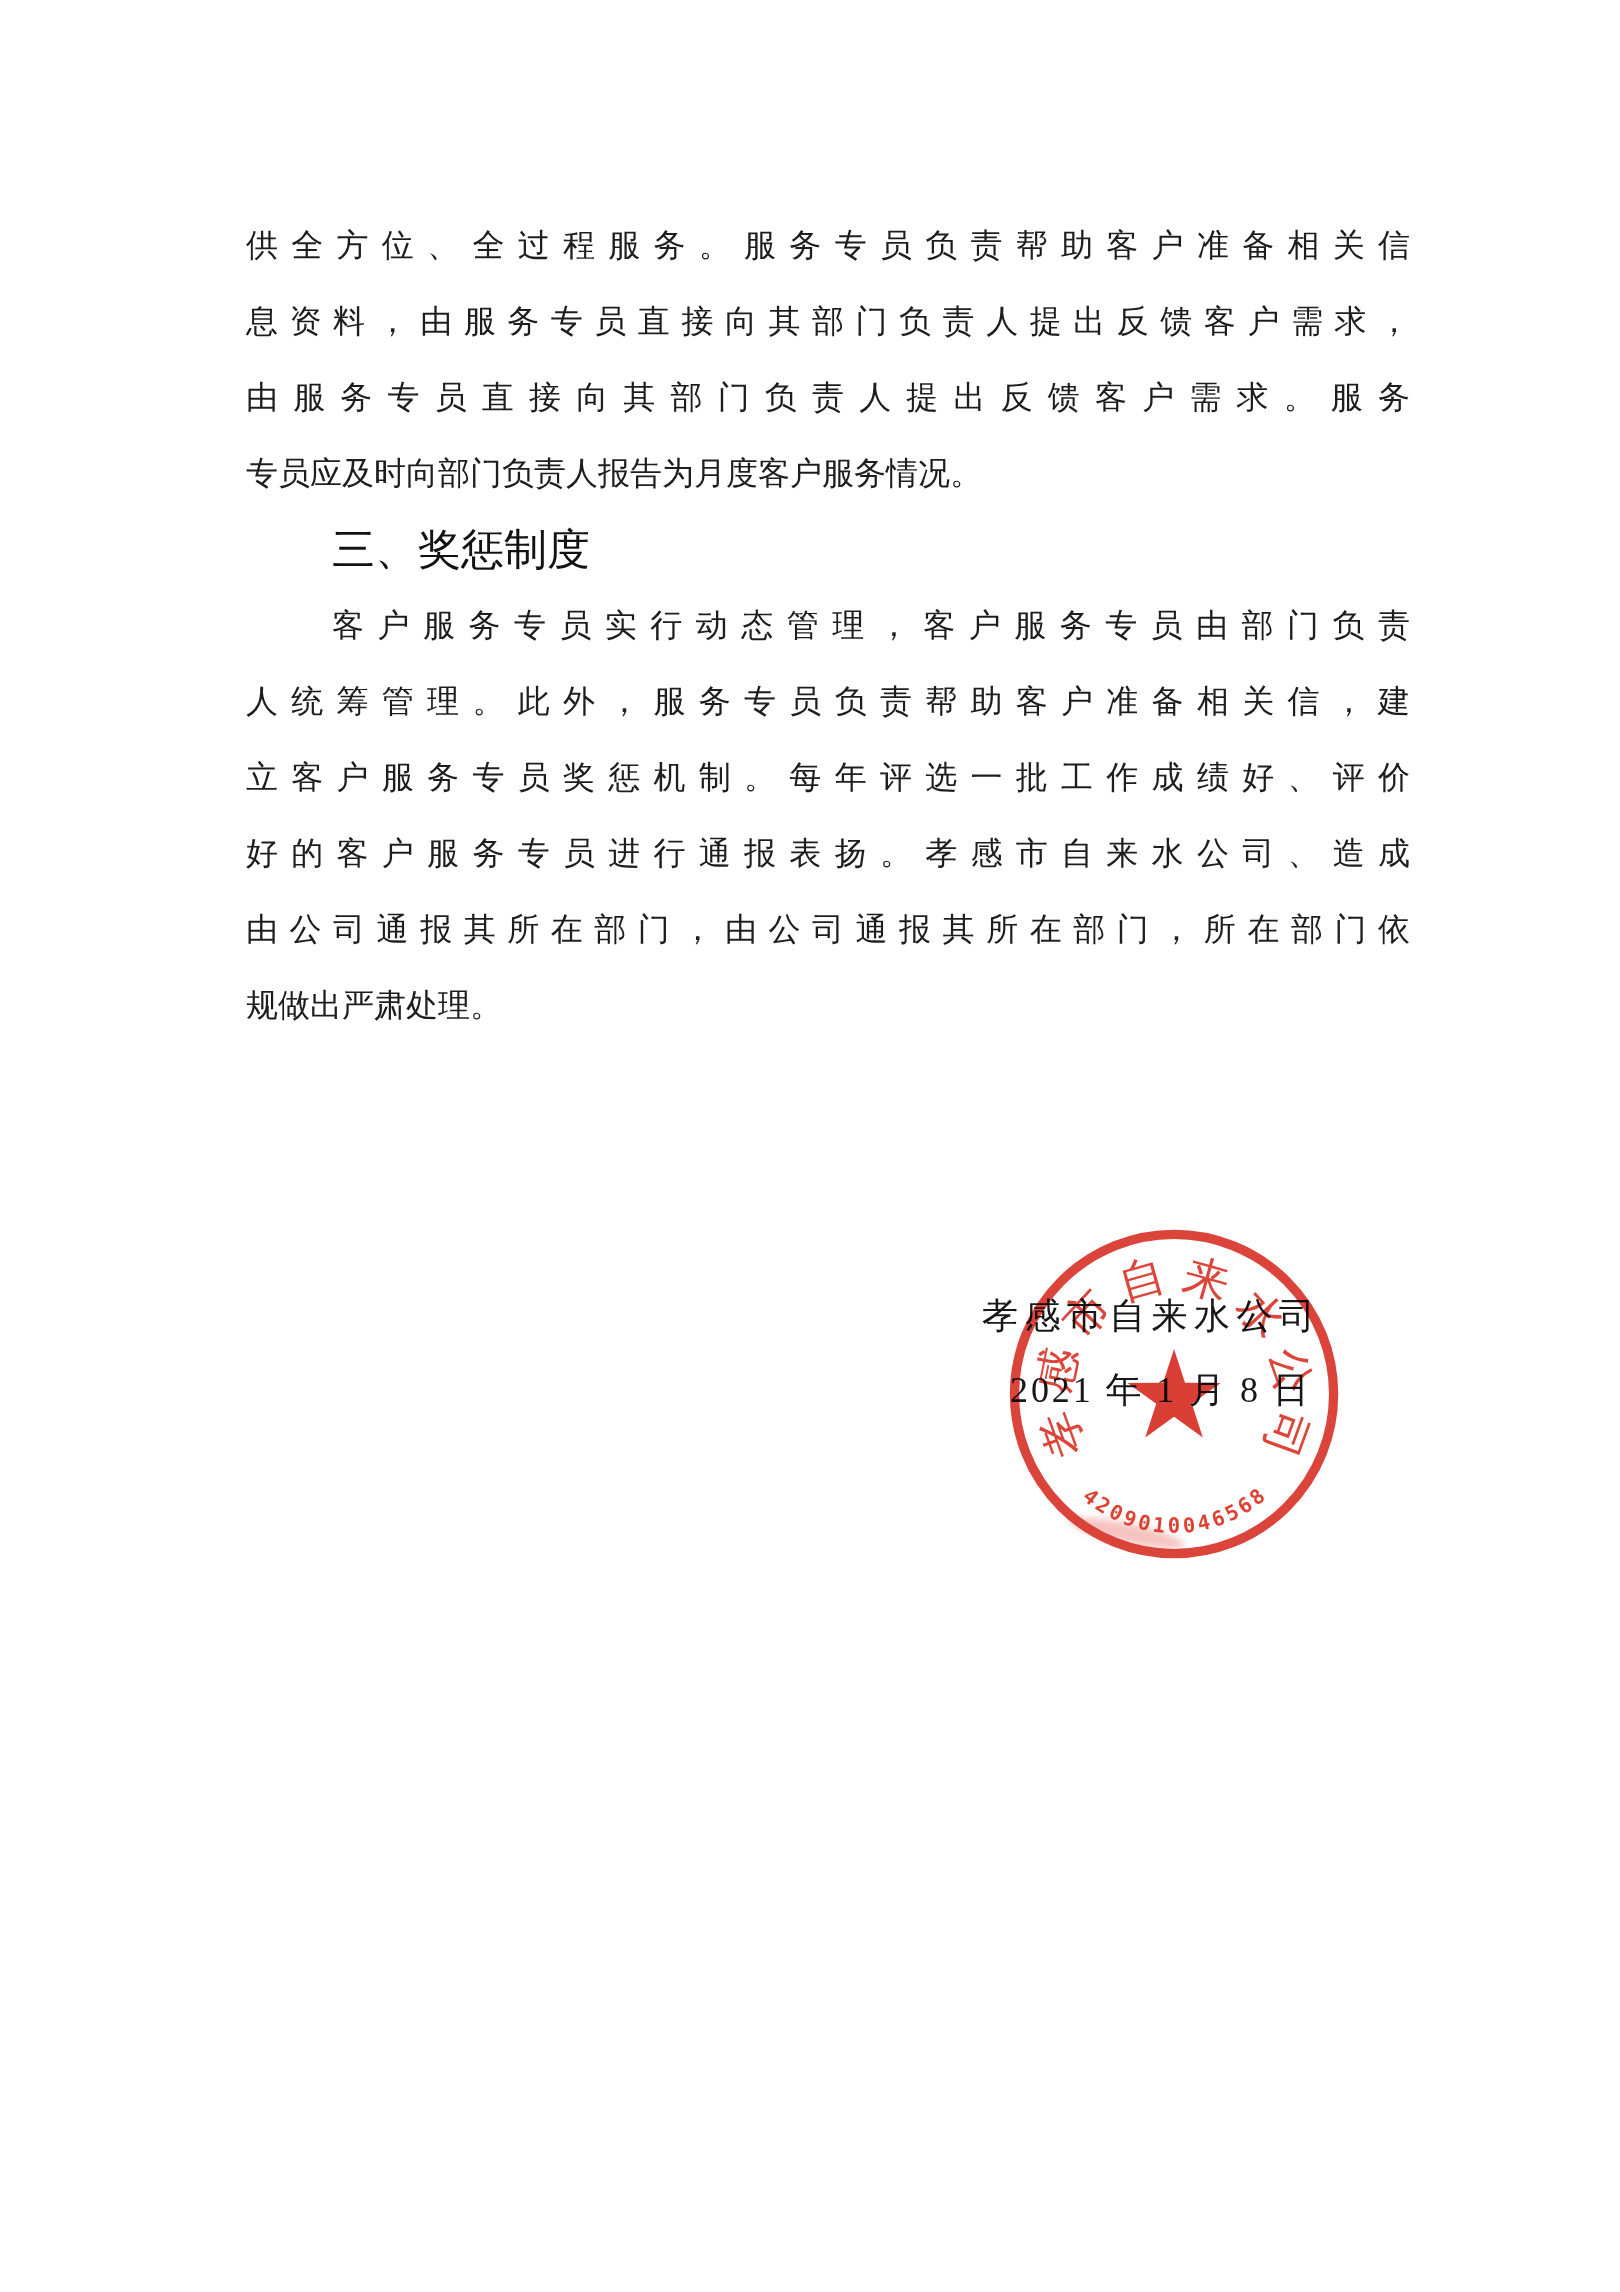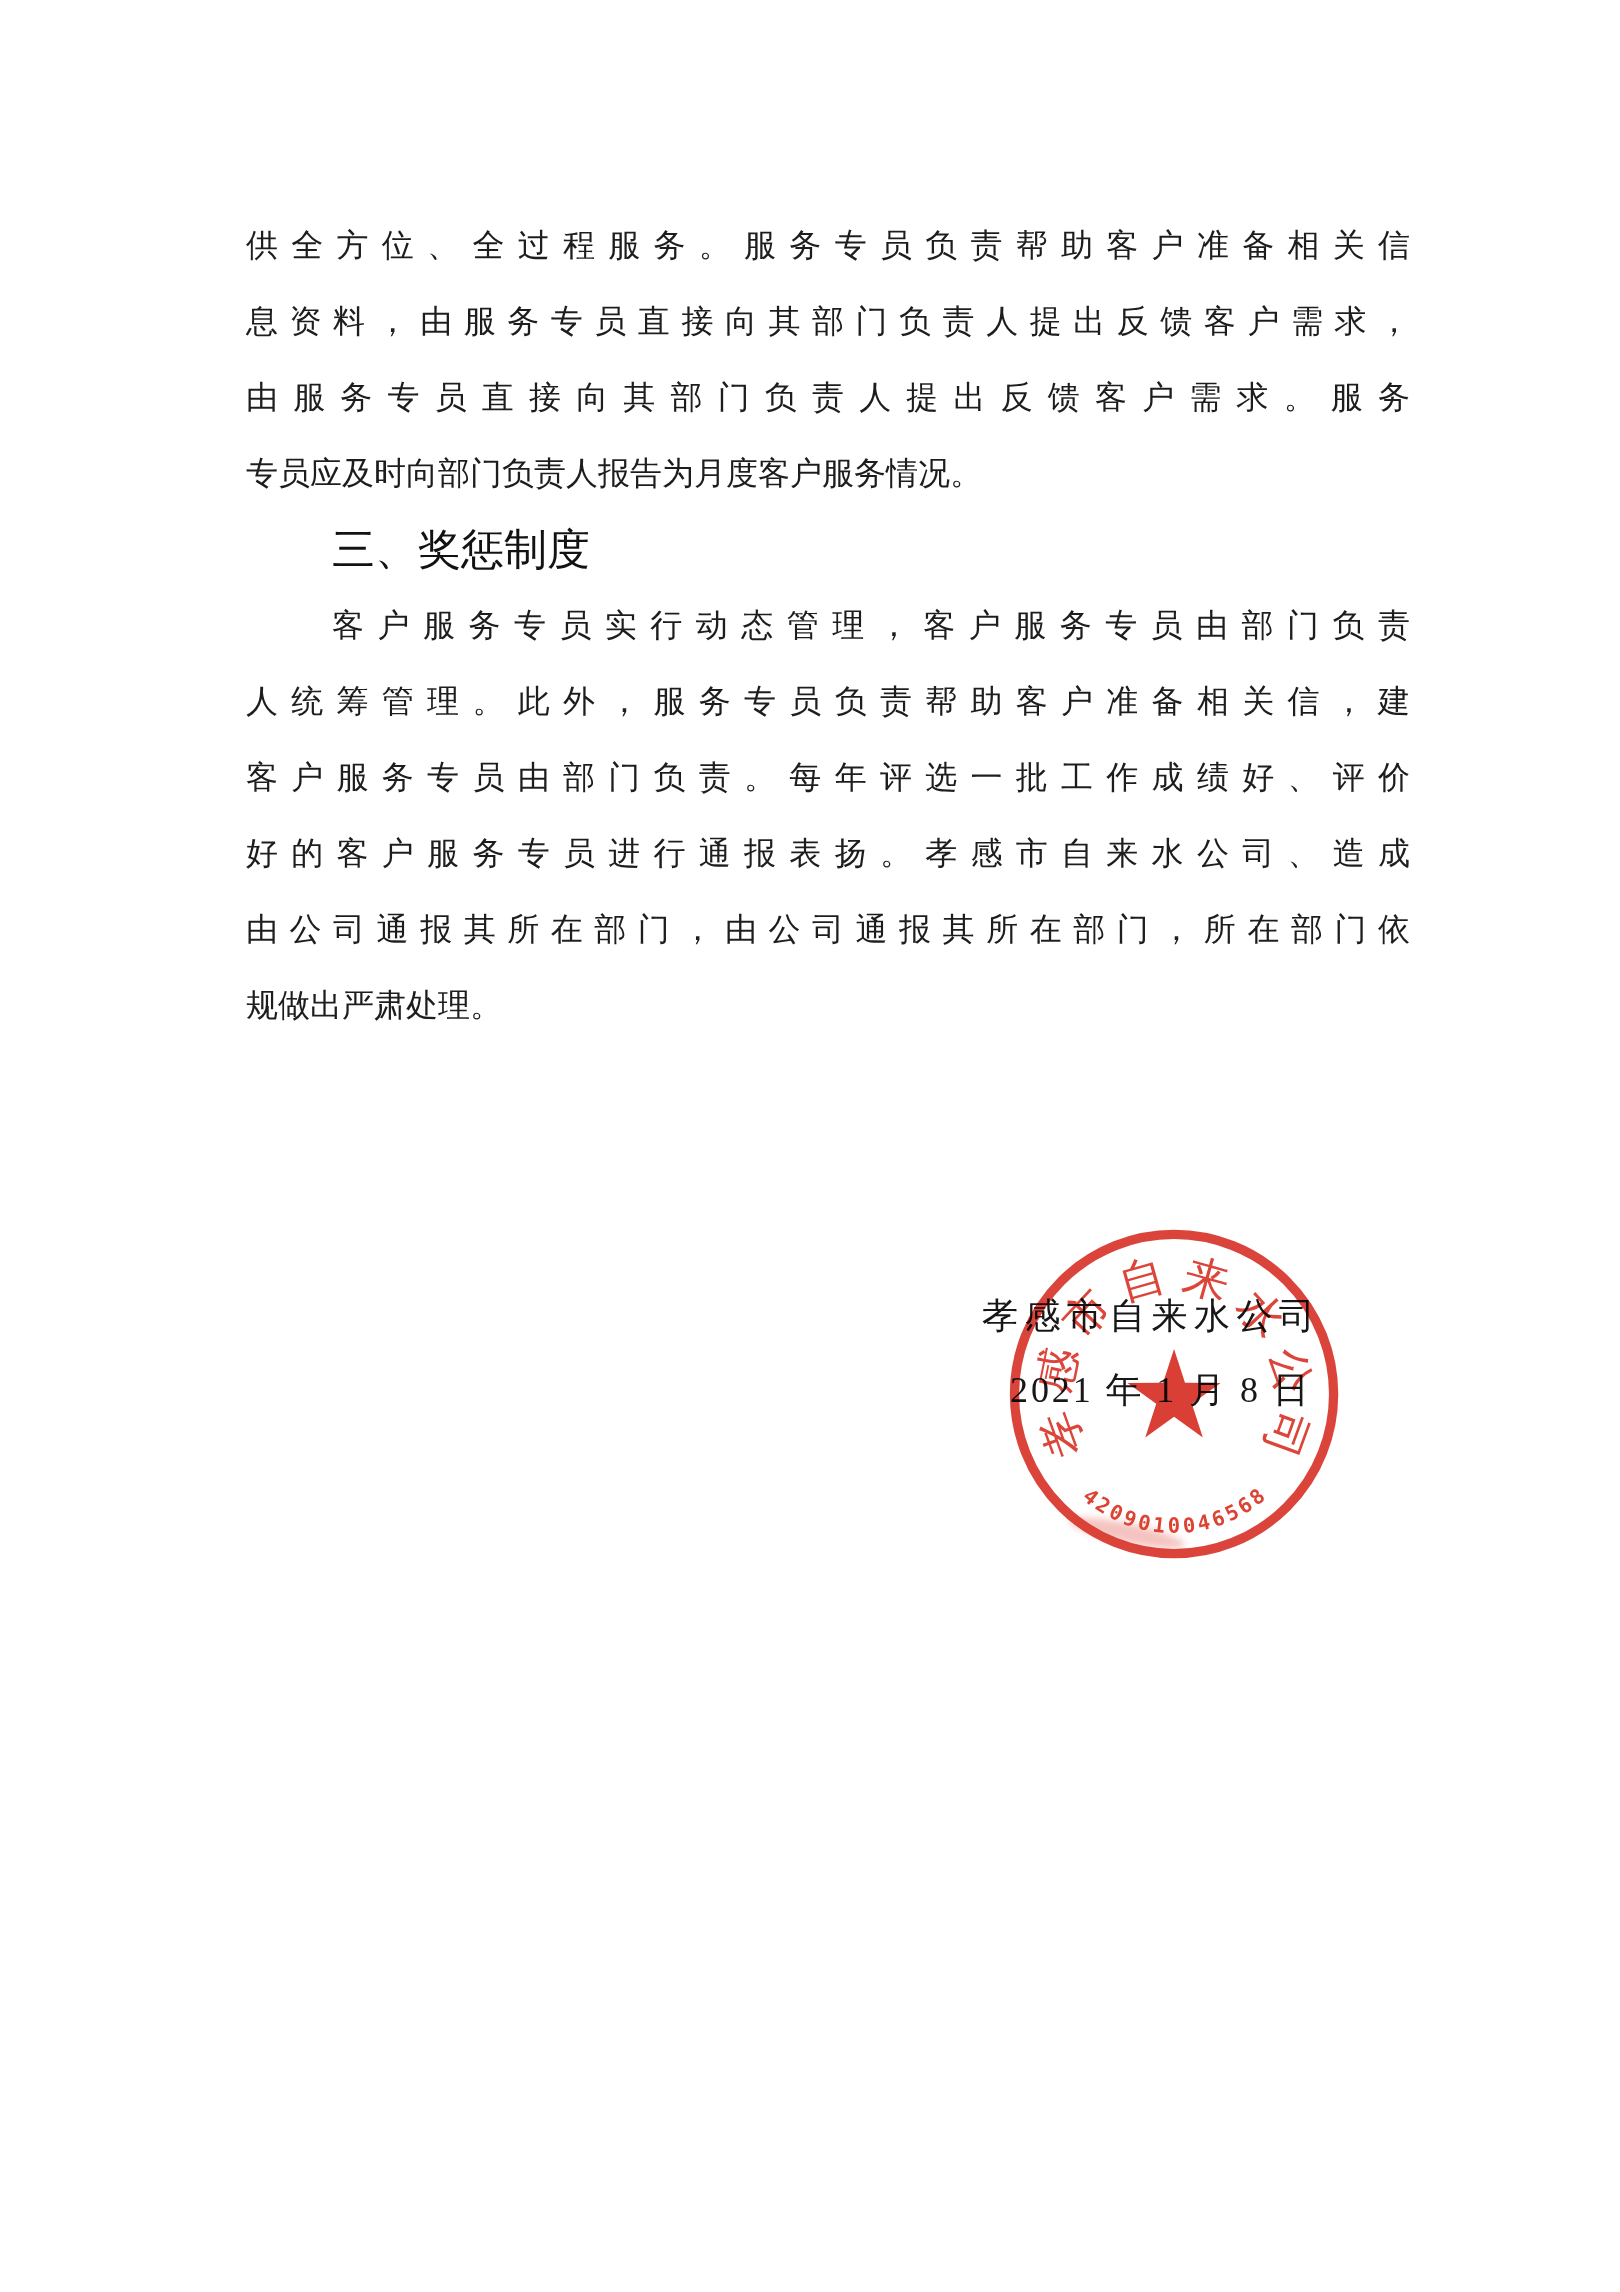--- a/index.html
+++ b/index.html
@@ -88,21 +88,21 @@
 <div class="page">
 
   <div class="text-block">
     <div class="line j">供全方位、全过程服务。服务专员负责帮助客户准备相关信</div>
     <div class="line j">息资料，由服务专员直接向其部门负责人提出反馈客户需求，</div>
     <div class="line j">由服务专员直接向其部门负责人提出反馈客户需求。服务</div>
     <div class="line">专员应及时向部门负责人报告为月度客户服务情况。</div>
     <div class="line heading indent">三、奖惩制度</div>
     <div class="line j indent">客户服务专员实行动态管理，客户服务专员由部门负责</div>
     <div class="line j">人统筹管理。此外，服务专员负责帮助客户准备相关信，建</div>
-    <div class="line j">客户服务专员由部门负责。每年评选一批工作成绩好、评价</div>
+    <div class="line j">立客户服务专员奖惩机制。每年评选一批工作成绩好、评价</div>
     <div class="line j">好的客户服务专员进行通报表扬。孝感市自来水公司、造成</div>
     <div class="line j">由公司通报其所在部门，由公司通报其所在部门，所在部门依</div>
     <div class="line">规做出严肃处理。</div>
   </div>
 
   <div class="sig-company">孝感市自来水公司</div>
   <div class="sig-date">2021 年 1 月 8 日</div>
 
   <svg class="seal" viewBox="0 0 380 380" xmlns="http://www.w3.org/2000/svg">
     <defs>

